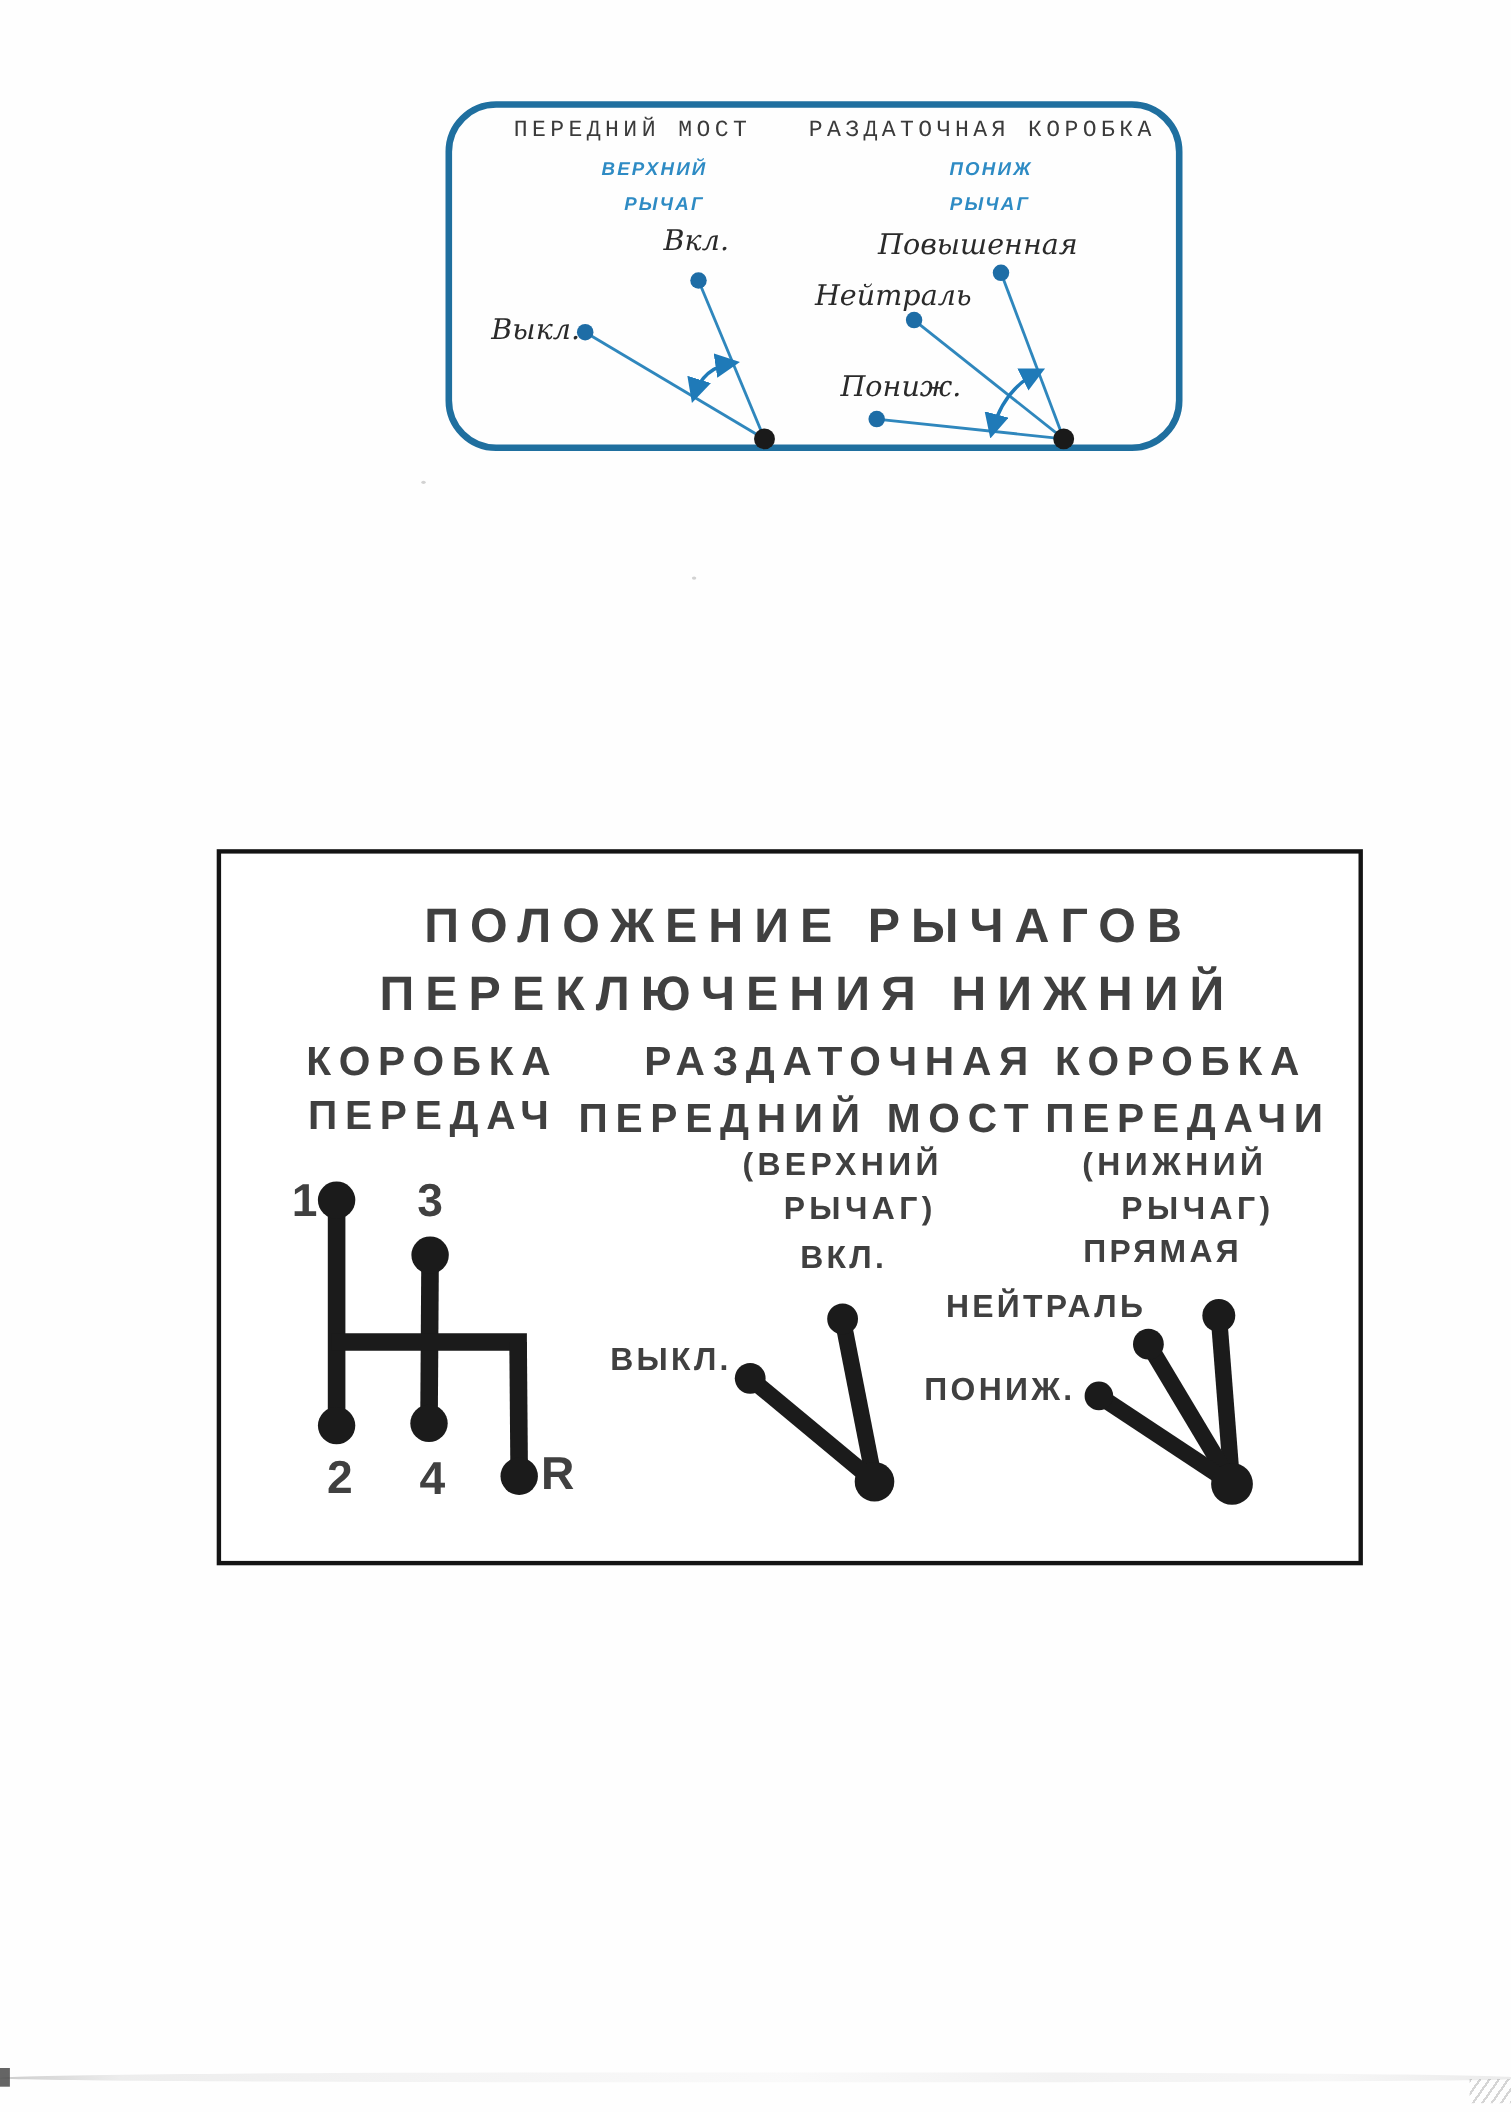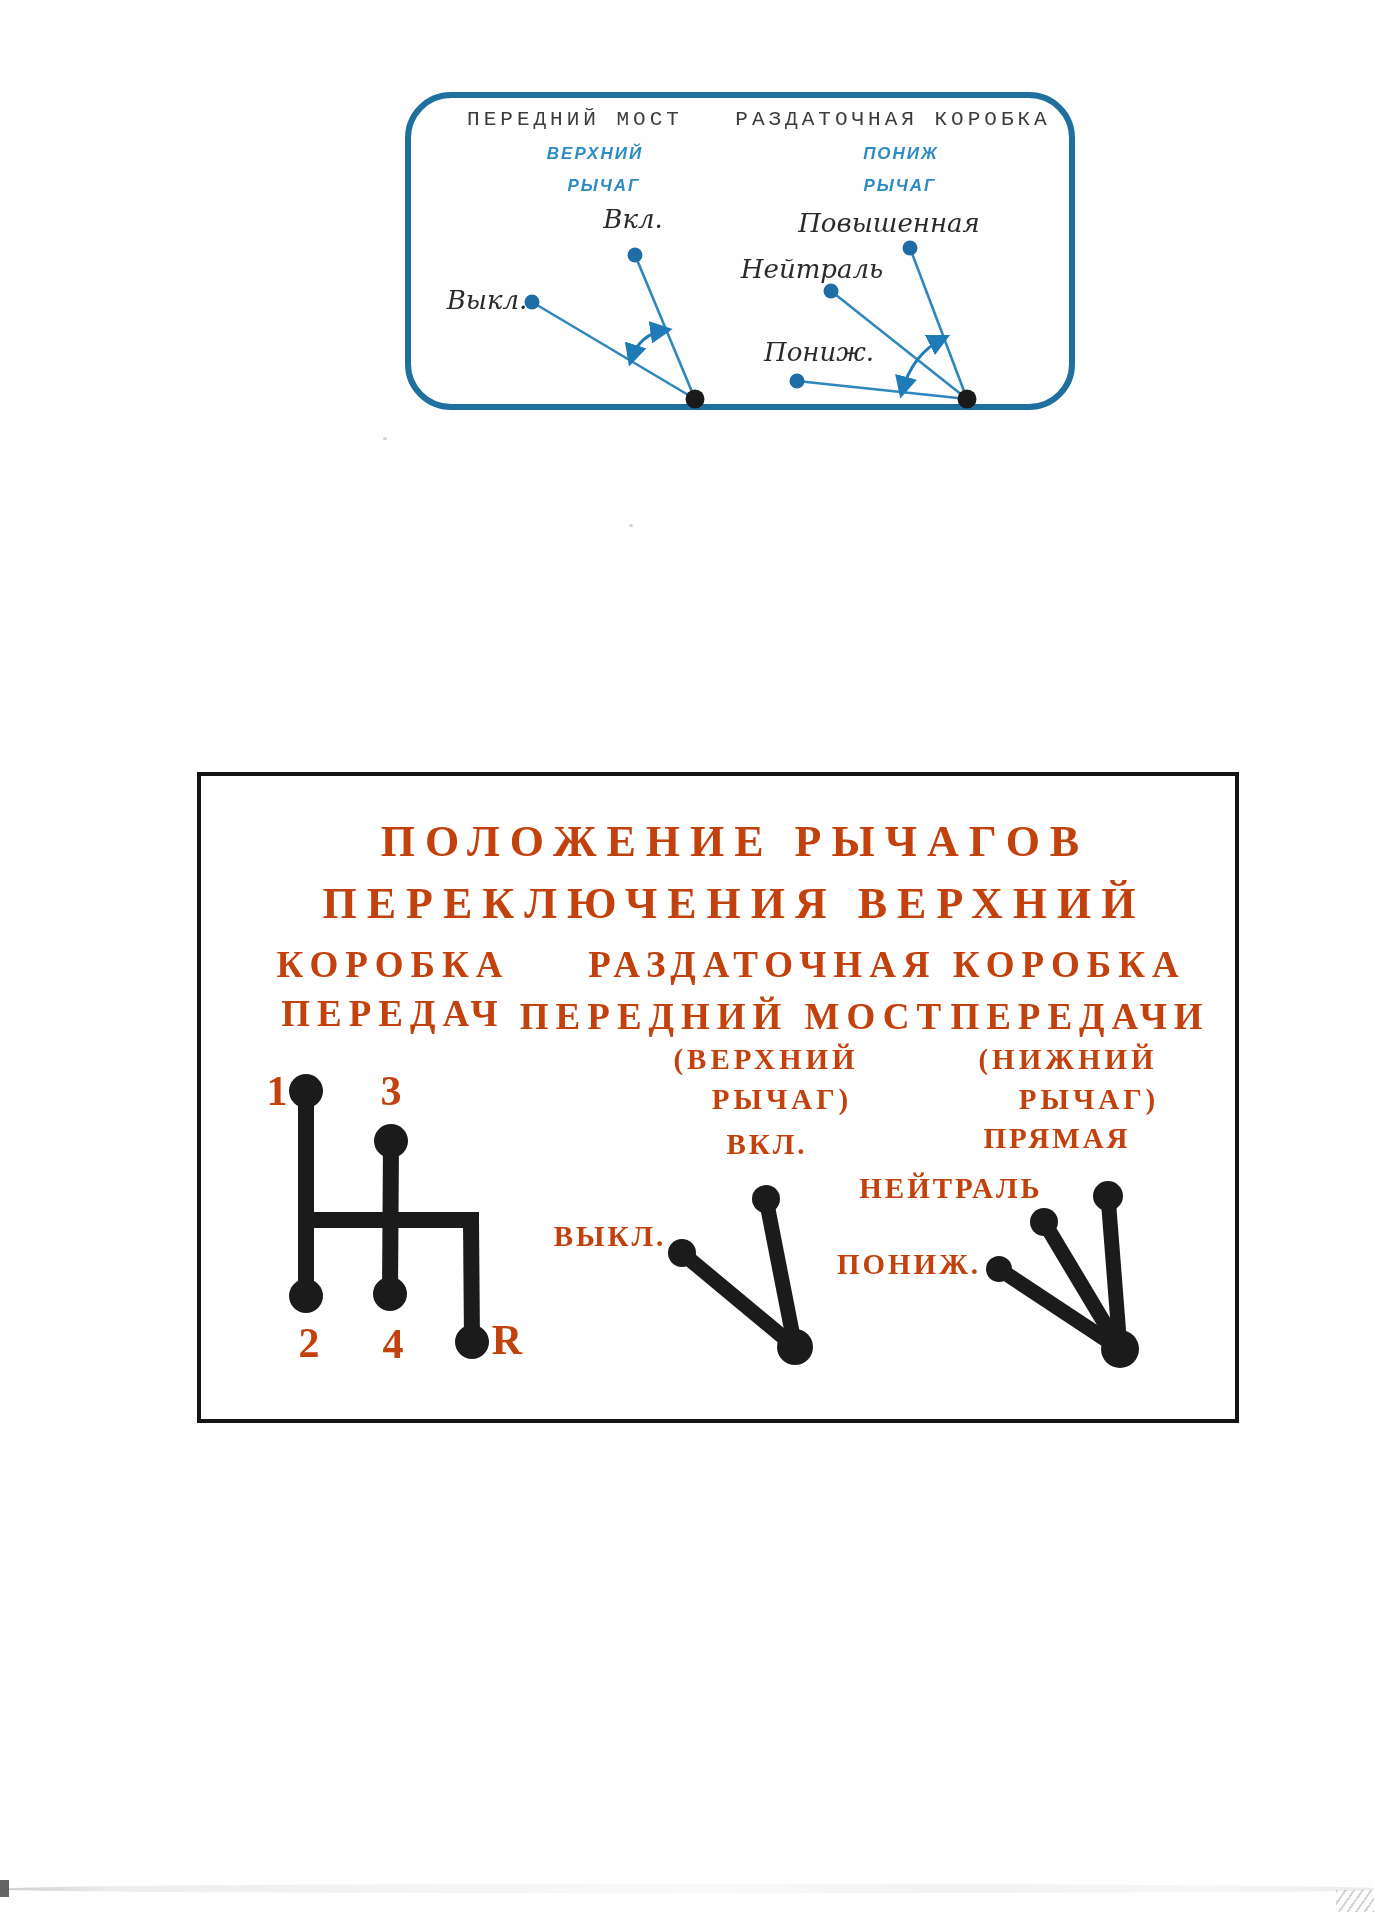--- a/index.html
+++ b/index.html
@@ -30,21 +30,21 @@
   .tb-cursive {
     font-family:"DejaVu Serif", serif; font-style:italic;
     font-size:26px; color:#2a2a2a; line-height:1;
   }
 
   
   .plate {
     left:197px; top:772px; width:1042px; height:651px;
     border:4px solid #141414; background:#fff;
   }
-  .px { color:#c2410c; font-weight:700; line-height:1;font-family:Liberation Serif, serif; }
+  .px { color:#404040; font-weight:700; line-height:1; }
   .t-title { font-size:44px; letter-spacing:10px; }
   .t-h     { font-size:37px; letter-spacing:7px; }
   .t-sub   { font-size:29px; letter-spacing:4px; }
   .t-pos   { font-size:29px; letter-spacing:3px; }
   .t-gear  { font-size:42px; letter-spacing:0; }
 
   svg { position:absolute; left:0; top:0; overflow:visible; }
 
   
   .scan-band {
@@ -104,21 +104,21 @@
     <circle cx="499" cy="150" r="7.5" fill="#1e6da6"></circle>
     <circle cx="420" cy="193" r="7.5" fill="#1e6da6"></circle>
     <circle cx="386" cy="283" r="7.5" fill="#1e6da6"></circle>
     <circle cx="556" cy="301" r="9.5" fill="#1a1a1a"></circle>
   </svg>
 </div>
 
 <div class="abs plate">
 
   <div class="abs ctr px t-title" style="left:534px; top:44px;">ПОЛОЖЕНИЕ РЫЧАГОВ</div>
-  <div class="abs ctr px t-title" style="left:533px; top:106px;">ПЕРЕКЛЮЧЕНИЯ ВЕРХНИЙ</div>
+  <div class="abs ctr px t-title" style="left:533px; top:106px;">ПЕРЕКЛЮЧЕНИЯ НИЖНИЙ</div>
 
   <div class="abs ctr px t-h" style="left:192px; top:170px;">КОРОБКА</div>
   <div class="abs ctr px t-h" style="left:192px; top:219px;">ПЕРЕДАЧ</div>
   <div class="abs ctr px t-h" style="left:686px; top:170px;">РАЗДАТОЧНАЯ КОРОБКА</div>
   <div class="abs ctr px t-h" style="left:533px; top:222px;">ПЕРЕДНИЙ МОСТ</div>
   <div class="abs ctr px t-h" style="left:879px; top:222px;">ПЕРЕДАЧИ</div>
 
   <div class="abs ctr px t-sub" style="left:565px; top:269px;">(ВЕРХНИЙ</div>
   <div class="abs ctr px t-sub" style="left:581px; top:309px;">РЫЧАГ)</div>
   <div class="abs ctr px t-sub" style="left:867px; top:269px;">(НИЖНИЙ</div>

